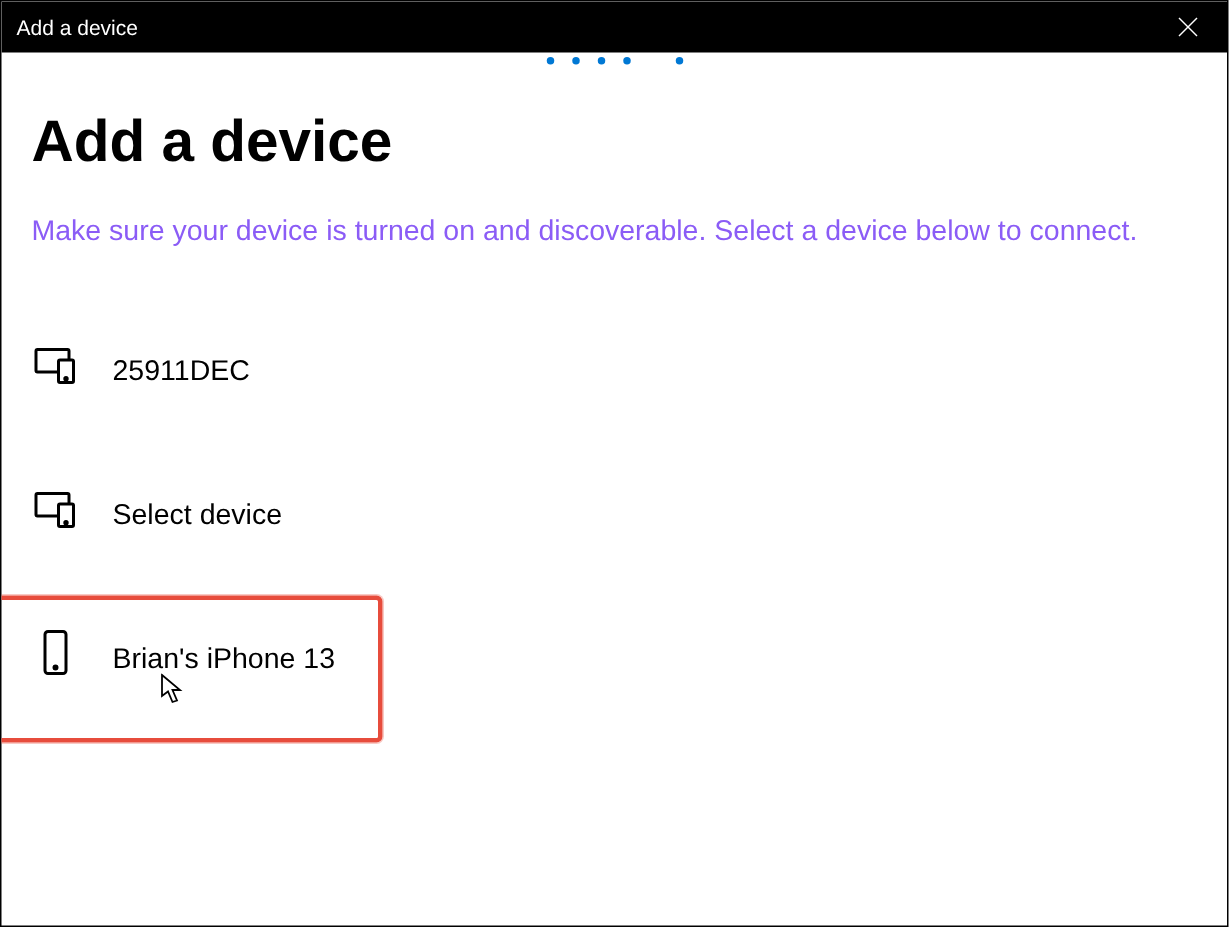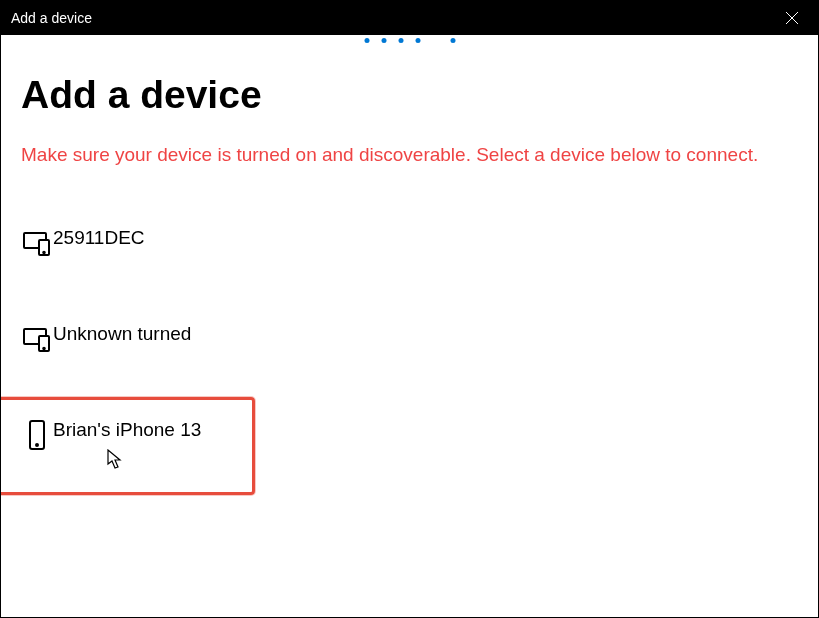--- a/index.html
+++ b/index.html
@@ -64,32 +64,33 @@
     }
     .heading {
       font-size: 39px;
       font-weight: 600;
       color: #000000;
       margin-bottom: 24px;
       margin-top: 10px;
     }
     .description {
       font-size: 19px;
-      color: #ef4444;
+      color: #8b5cf6;
       line-height: 1.45;
       margin-bottom: 40px;
       max-width: 760px;
     }
     .device-list {
       display: flex;
       flex-direction: column;
     }
     .device-item {
       display: flex;
-      align-items: flex-start;
+      align-items: flex-end;
+      gap: 22px;
       padding: 18px 0;
       cursor: pointer;
       margin-bottom: 28px;
     }
     .device-icon {
       width: 32px;
       height: 32px;
       display: flex;
       align-items: center;
       justify-content: center;
@@ -152,21 +153,21 @@
     </div>
 
     <div class="device-item">
       <div class="device-icon">
         <svg viewBox="0 0 32 32" fill="none" stroke="#000000" stroke-width="2">
           <rect x="3" y="6" width="22" height="15" rx="1"></rect>
           <rect x="18" y="13" width="10" height="15" rx="1" fill="#ffffff"></rect>
           <circle cx="23" cy="25.5" r="0.8" fill="#000000"></circle>
         </svg>
       </div>
-      <span class="device-label">Unknown turned</span>
+      <span class="device-label">Select device</span>
     </div>
 
     <div class="device-item" style="margin-bottom:0;">
       <div class="device-icon">
         <svg viewBox="0 0 32 32" fill="none" stroke="#000000" stroke-width="2">
           <rect x="9" y="2" width="14" height="28" rx="2"></rect>
           <circle cx="16" cy="26" r="1" fill="#000000"></circle>
         </svg>
       </div>
       <span class="device-label">Brian's iPhone 13</span>

